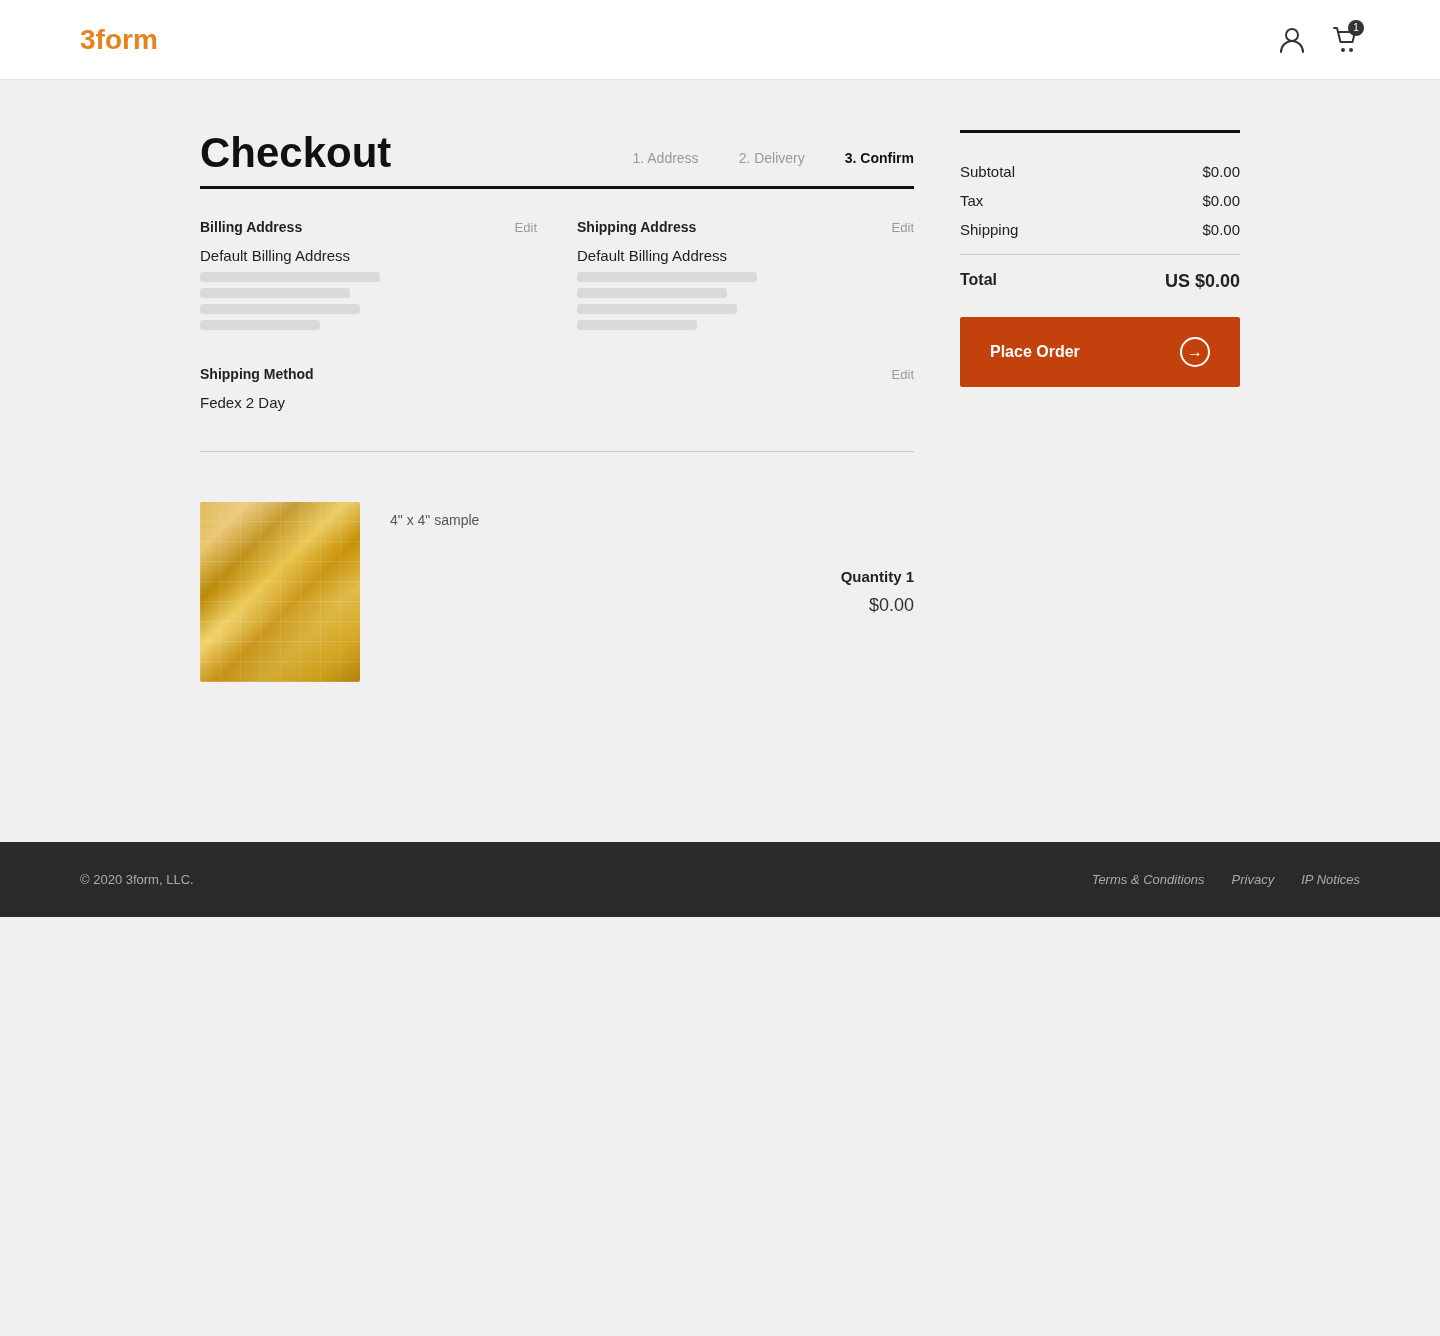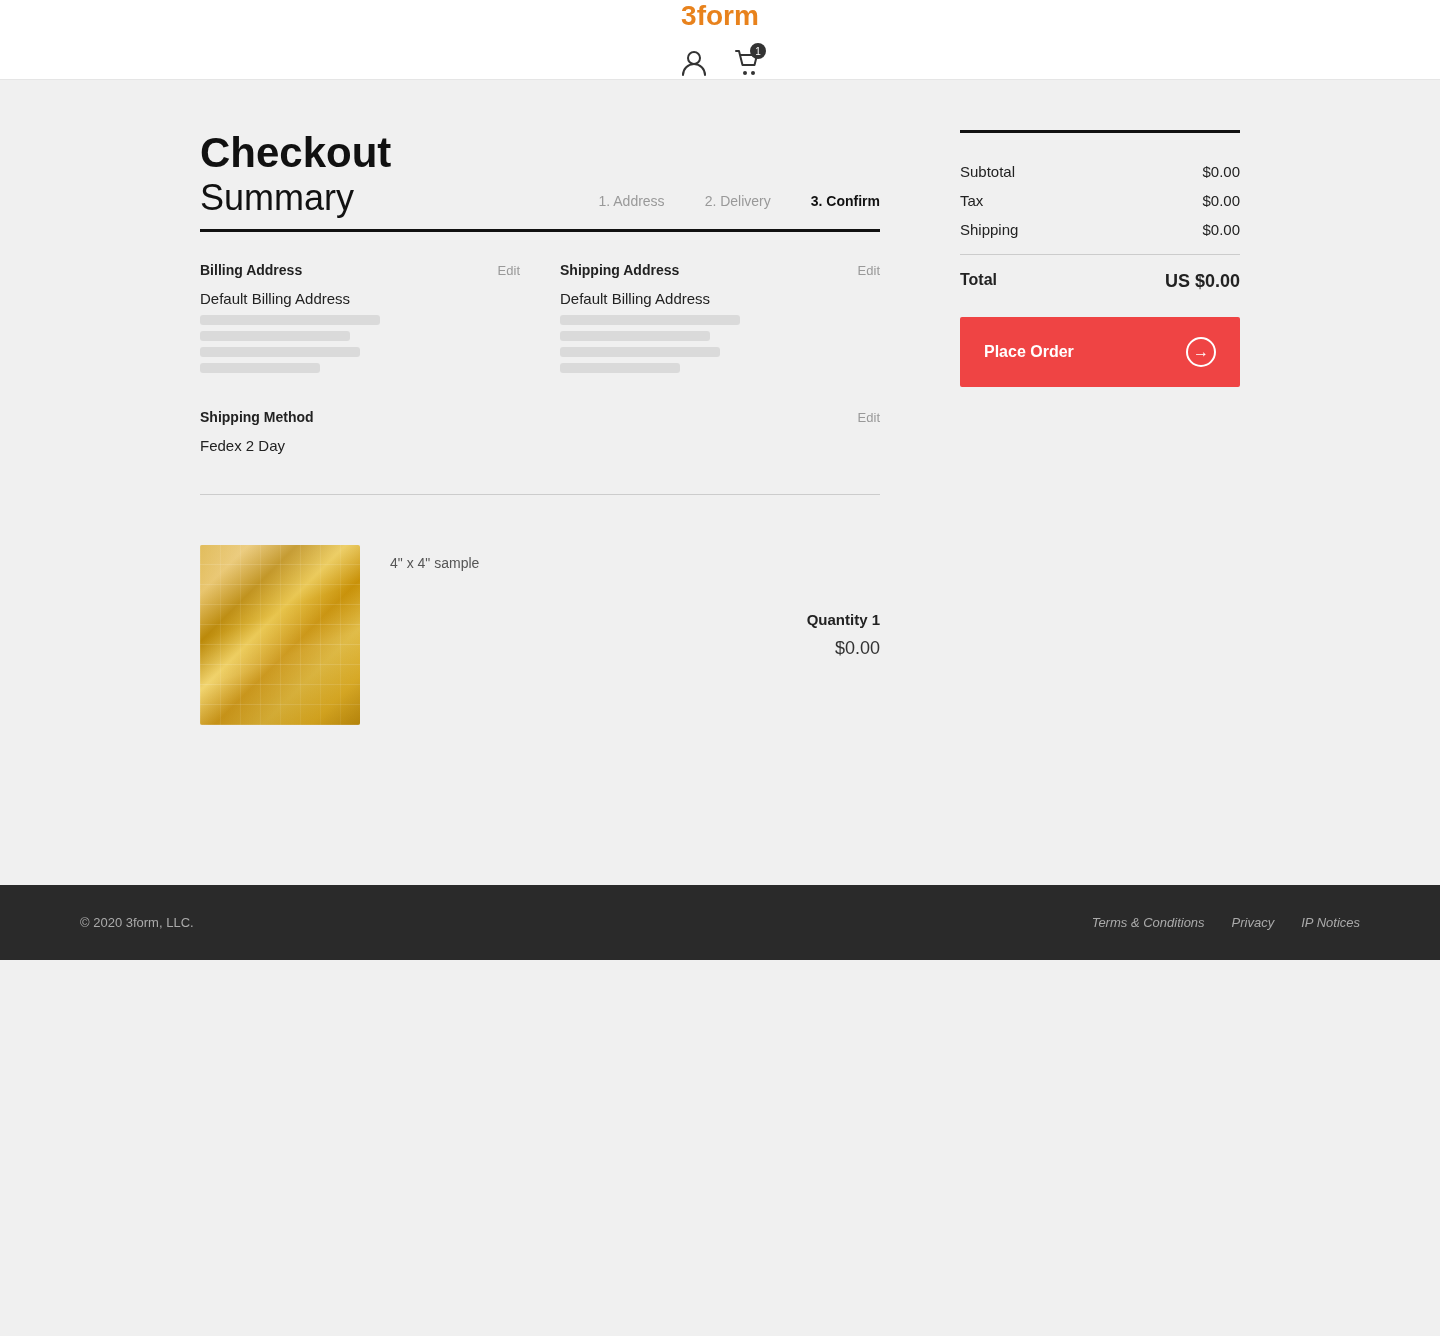--- a/index.html
+++ b/index.html
@@ -7,21 +7,20 @@
 
     
     .header {
       background: #fff;
       height: 80px;
       display: flex;
       align-items: center;
       justify-content: space-between;
       padding: 0 80px;
       border-bottom: 1px solid #e5e5e5;
-      flex-direction: column;
     }
     .logo {
       font-size: 28px;
       font-weight: bold;
       color: #e8821c;
     }
     .header-icons {
       display: flex;
       align-items: center;
       gap: 20px;
@@ -49,21 +48,21 @@
       align-items: center;
       justify-content: center;
     }
 
     
     .main {
       max-width: 1200px;
       margin: 0 auto;
       padding: 50px 80px 80px 80px;
       display: flex;
-      gap: 80px;
+      gap: 46px;
     }
 
     .left-col {
       flex: 1;
     }
 
     .right-col {
       width: 280px;
       flex-shrink: 0;
     }
@@ -278,24 +277,24 @@
       margin-bottom: 25px;
     }
     .total-amount {
       font-size: 18px;
       font-weight: bold;
     }
 
     
     .place-order-btn {
       width: 100%;
-      background: #ef4444;
+      background: #c2410c;
       color: #fff;
       border: none;
-      padding: 20px 24px;
+      padding: 20px 30px;
       font-size: 16px;
       font-weight: bold;
       cursor: pointer;
       display: flex;
       align-items: center;
       justify-content: space-between;
       border-radius: 2px;
     }
     .place-order-icon {
       width: 30px;
@@ -364,21 +363,20 @@
     </div>
   </div>
 </header>
 
 <div class="main">
   <div class="left-col">
 
     <div class="title-steps-row">
       <div class="page-title-block">
         <div class="page-title-checkout">Checkout</div>
-        <div class="page-title-summary">Summary</div>
       </div>
       <div class="steps">
         <span class="step">1. Address</span>
         <span class="step">2. Delivery</span>
         <span class="step active">3. Confirm</span>
       </div>
     </div>
 
     <div class="divider"></div>
 

